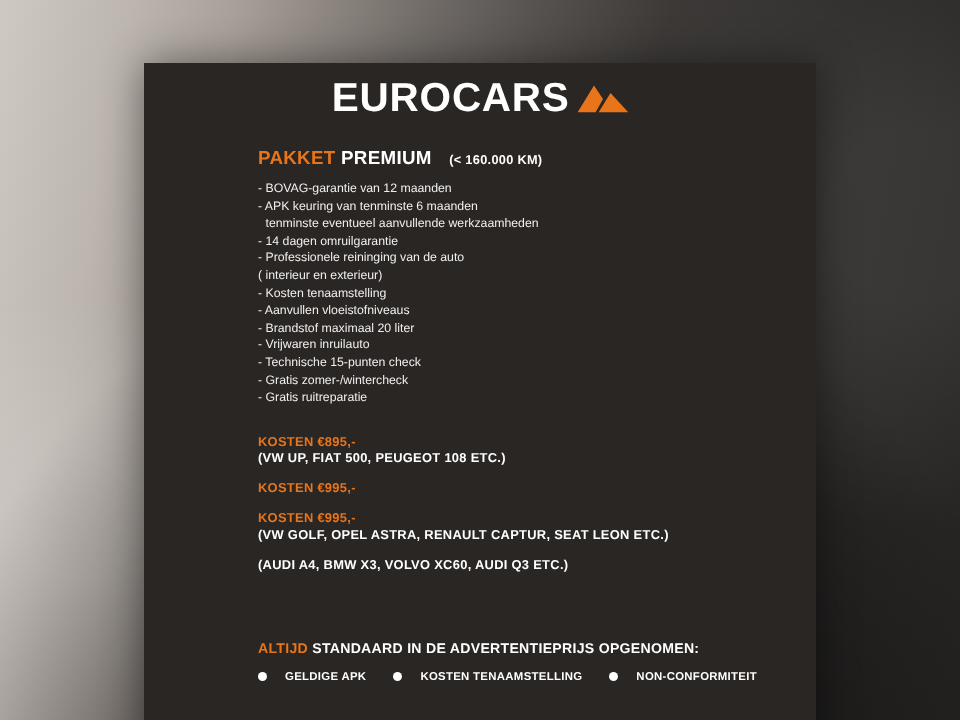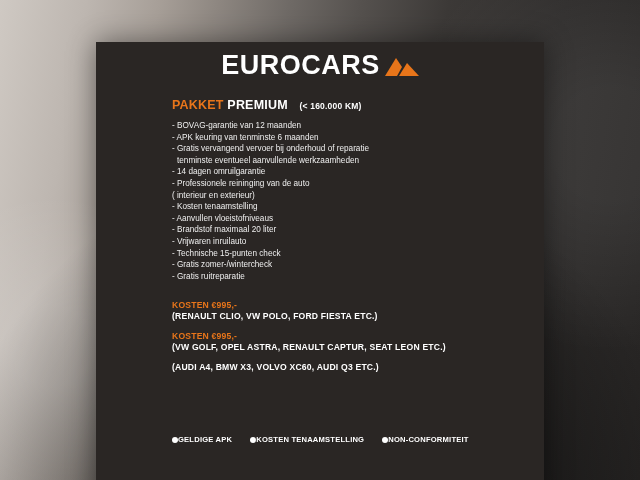--- a/index.html
+++ b/index.html
@@ -143,21 +143,21 @@
   .footer-title .white { color: #ffffff; }
   .footer-items {
     margin-top: 9px;
     display: flex;
     gap: 18px;
     align-items: center;
   }
   .footer-item {
     display: flex;
     align-items: center;
-    gap: 0;
+    gap: 12px;
     font-size: 7.6px;
     font-weight: bold;
     color: #ffffff;
     letter-spacing: 0.2px;
     white-space: nowrap;
   }
   .bullet {
     width: 6px;
     height: 6px;
     border-radius: 50%;
@@ -184,50 +184,56 @@
     <div class="content">
       <div class="title">
         <span class="accent">PAKKET</span>
         <span class="white">PREMIUM</span>
         <span class="km">(&lt; 160.000 KM)</span>
       </div>
 
       <ul class="features">
         <li>- BOVAG-garantie van 12 maanden</li>
         <li>- APK keuring van tenminste 6 maanden</li>
-        <li>- Gratis vervangend vervoer bij onderhoud of reparatie</li>
         <li class="sub">tenminste eventueel aanvullende werkzaamheden</li>
         <li>- 14 dagen omruilgarantie</li>
         <li>- Professionele reininging van de auto</li>
         <li>( interieur en exterieur)</li>
         <li>- Kosten tenaamstelling</li>
         <li>- Aanvullen vloeistofniveaus</li>
         <li>- Brandstof maximaal 20 liter</li>
         <li>- Vrijwaren inruilauto</li>
         <li>- Technische 15-punten check</li>
         <li>- Gratis zomer-/wintercheck</li>
         <li>- Gratis ruitreparatie</li>
       </ul>
 
       <div class="prices">
         <div class="price-block">
+          <div class="price-line">KOSTEN €895,-</div>
+          <div class="price-models">(VW UP, FIAT 500, PEUGEOT 108 ETC.)</div>
+        </div>
+        <div class="price-block">
           <div class="price-line">KOSTEN €995,-</div>
-          <div class="price-models">(RENAULT CLIO, VW POLO, FORD FIESTA ETC.)</div>
         </div>
         <div class="price-block">
           <div class="price-line">KOSTEN €995,-</div>
           <div class="price-models">(VW GOLF, OPEL ASTRA, RENAULT CAPTUR, SEAT LEON ETC.)</div>
         </div>
         <div class="price-block">
           <div class="price-models">(AUDI A4, BMW X3, VOLVO XC60, AUDI Q3 ETC.)</div>
         </div>
       </div>
     </div>
 
     <div class="footer">
+      <div class="footer-title">
+        <span class="accent">ALTIJD</span>
+        <span class="white">STANDAARD IN DE ADVERTENTIEPRIJS OPGENOMEN:</span>
+      </div>
       <div class="footer-items">
         <div class="footer-item">
           <span class="bullet"></span>
           <span>GELDIGE APK</span>
         </div>
         <div class="footer-item">
           <span class="bullet"></span>
           <span>KOSTEN TENAAMSTELLING</span>
         </div>
         <div class="footer-item">

